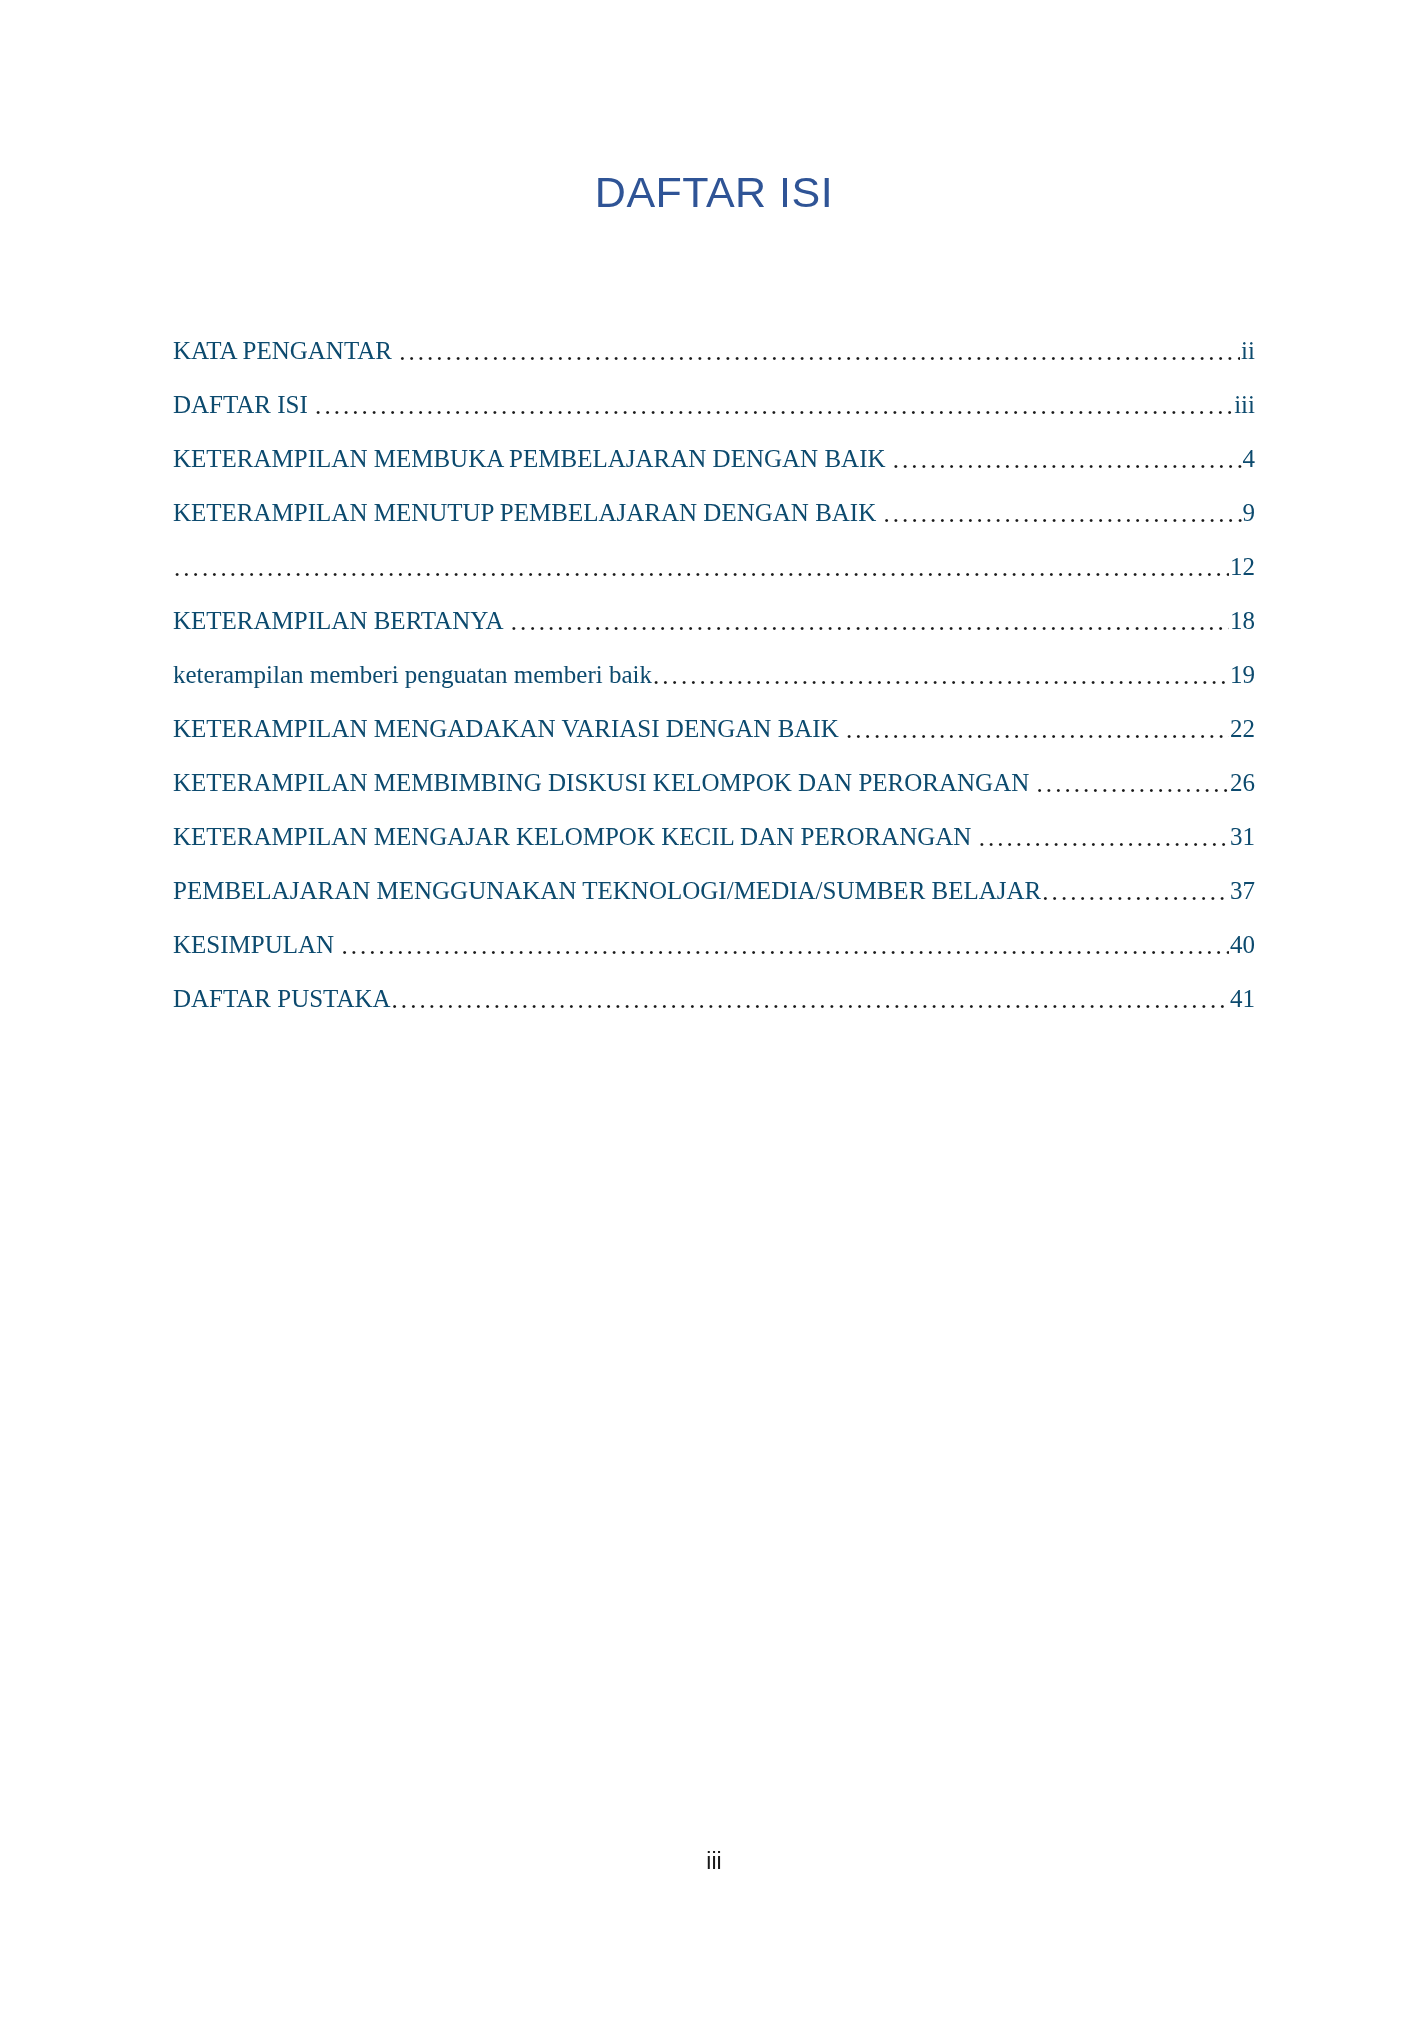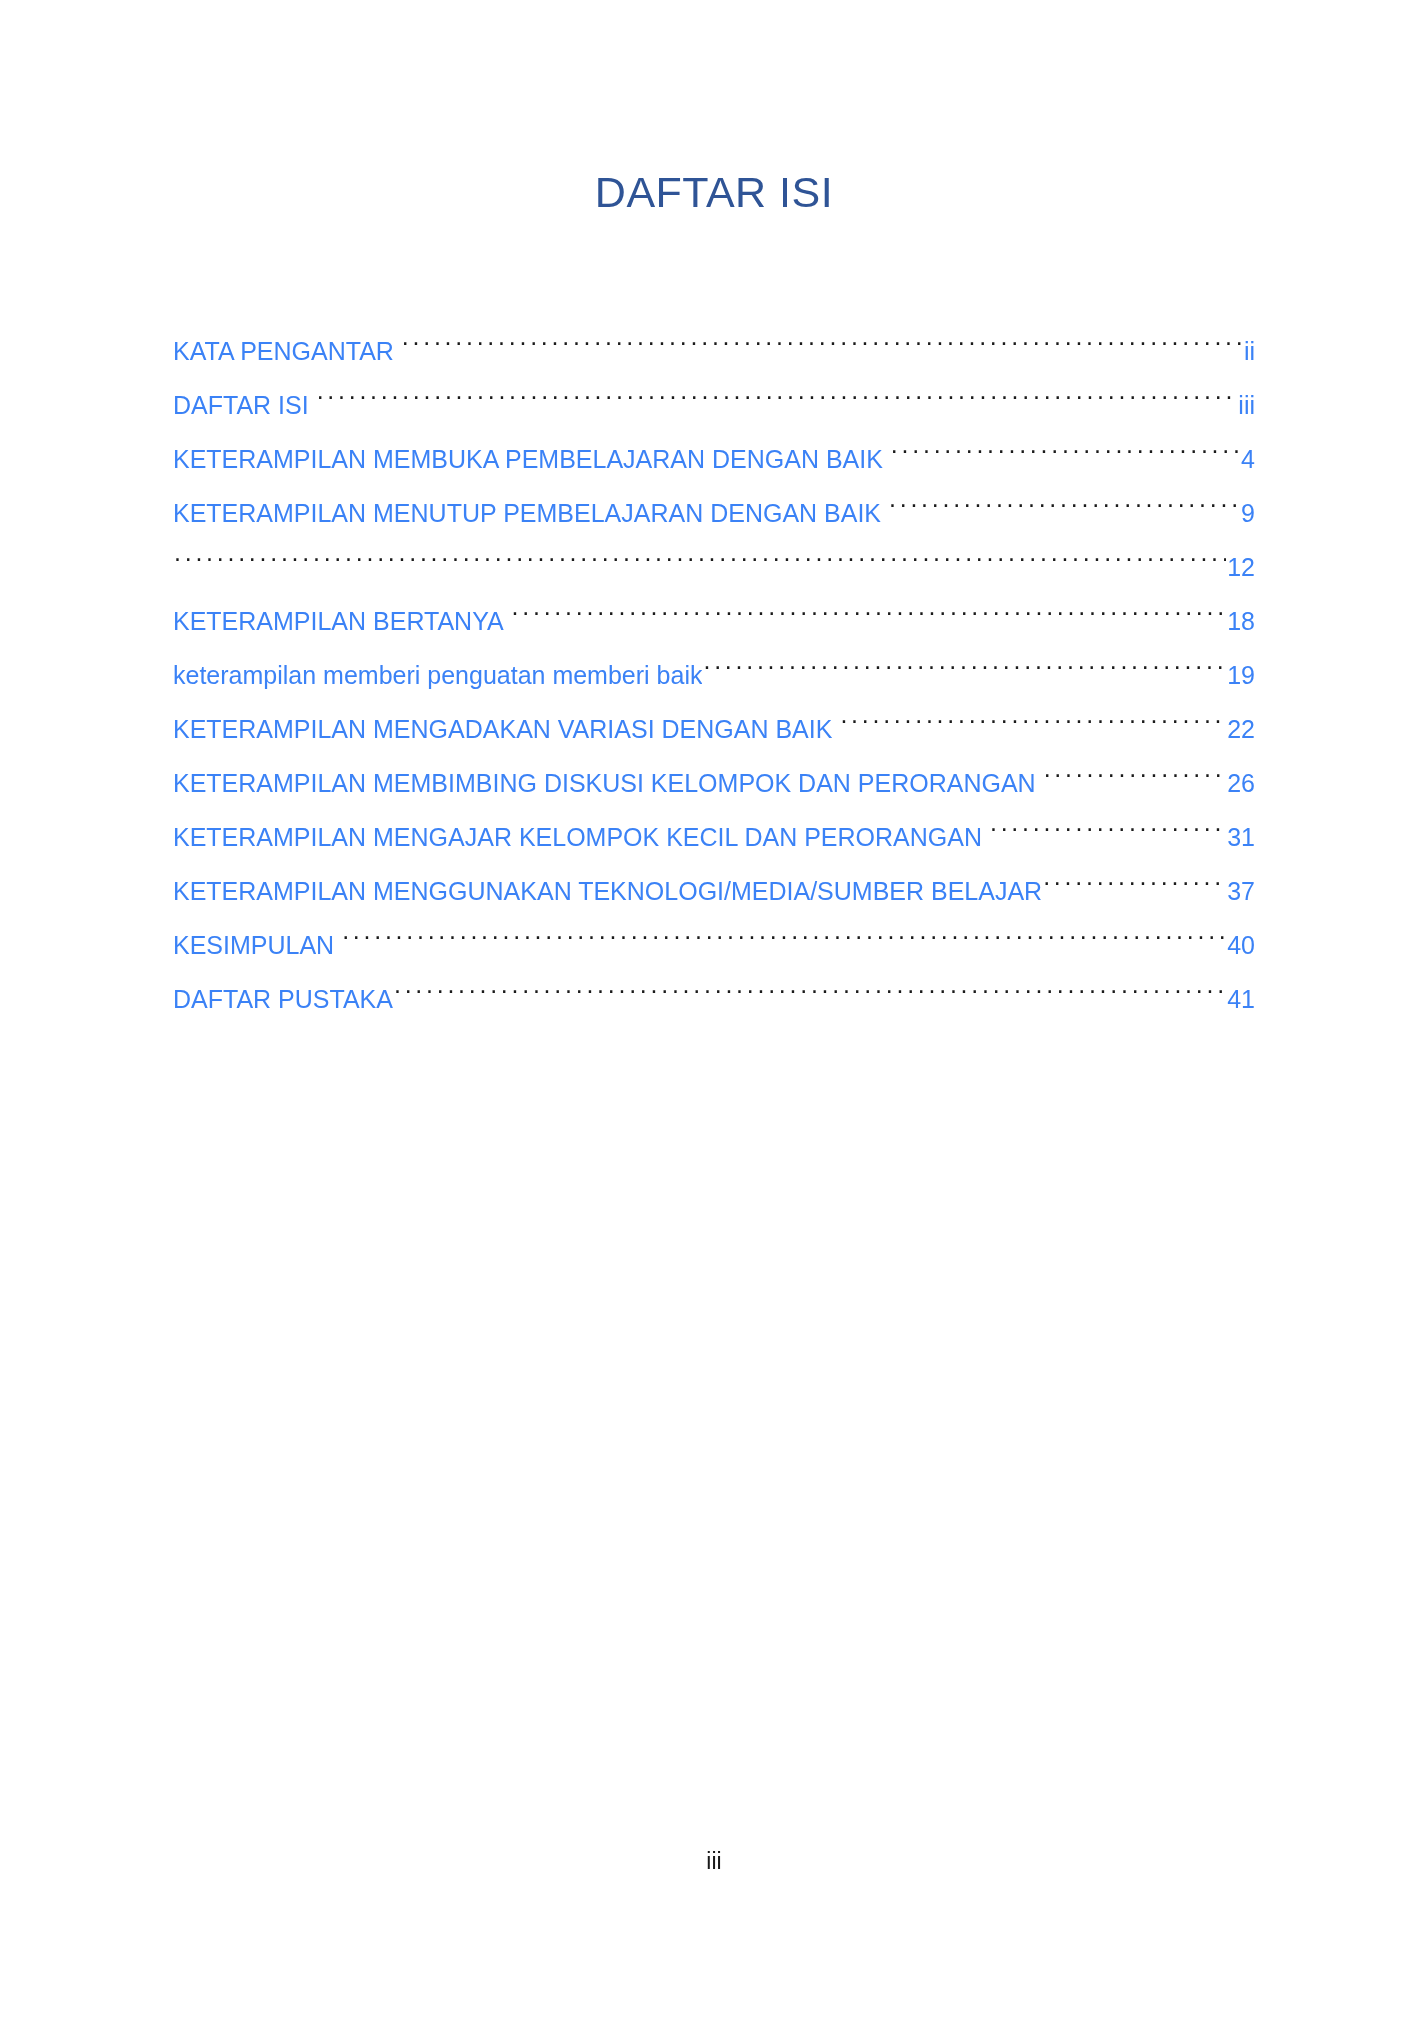--- a/index.html
+++ b/index.html
@@ -39,25 +39,25 @@
   
   .toc {
     position: absolute;
     top: 324px;
     left: 173px;
     width: 1082px;
   }
 
   .toc-entry {
     display: flex;
-    align-items: flex-start;
+    align-items: center;
     width: 100%;
     height: 54px;
-    color: #3b82f6;
-    font-family: Liberation Sans, sans-serif;
+    color: #0c4a6e;
+    font-family: Liberation Serif, serif;
     font-size: 25px;
     font-weight: 400;
     line-height: 54px;
     white-space: nowrap;
     overflow: hidden;
   }
 
   .toc-entry .entry-label {
     flex: 0 1 auto;
     overflow: hidden;
@@ -167,21 +167,21 @@
         <span class="entry-label">KETERAMPILAN MEMBIMBING DISKUSI KELOMPOK DAN PERORANGAN</span>
         <span class="leader"></span>
         <span class="entry-page">26</span>
       </div>
       <div class="toc-entry">
         <span class="entry-label">KETERAMPILAN MENGAJAR KELOMPOK KECIL DAN PERORANGAN</span>
         <span class="leader"></span>
         <span class="entry-page">31</span>
       </div>
       <div class="toc-entry tight">
-        <span class="entry-label">KETERAMPILAN MENGGUNAKAN TEKNOLOGI/MEDIA/SUMBER BELAJAR</span>
+        <span class="entry-label">PEMBELAJARAN MENGGUNAKAN TEKNOLOGI/MEDIA/SUMBER BELAJAR</span>
         <span class="leader"></span>
         <span class="entry-page">37</span>
       </div>
       <div class="toc-entry">
         <span class="entry-label">KESIMPULAN</span>
         <span class="leader"></span>
         <span class="entry-page">40</span>
       </div>
       <div class="toc-entry tight">
         <span class="entry-label">DAFTAR PUSTAKA</span>

